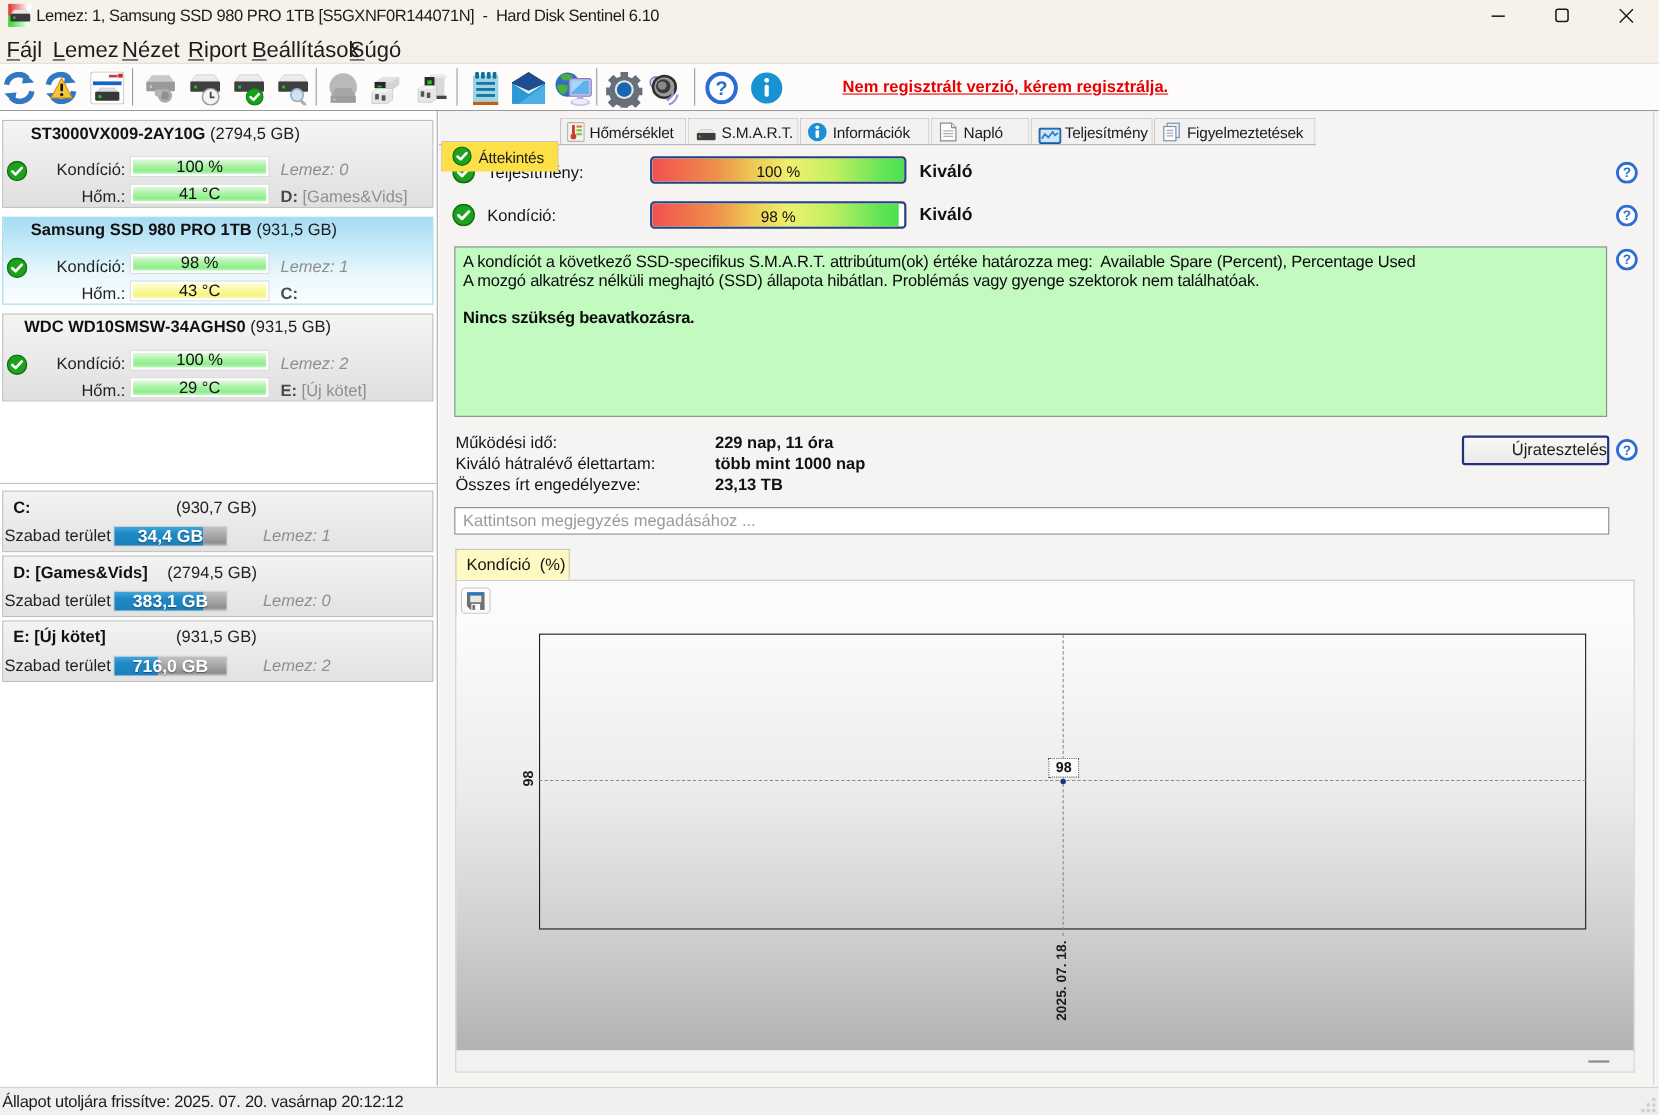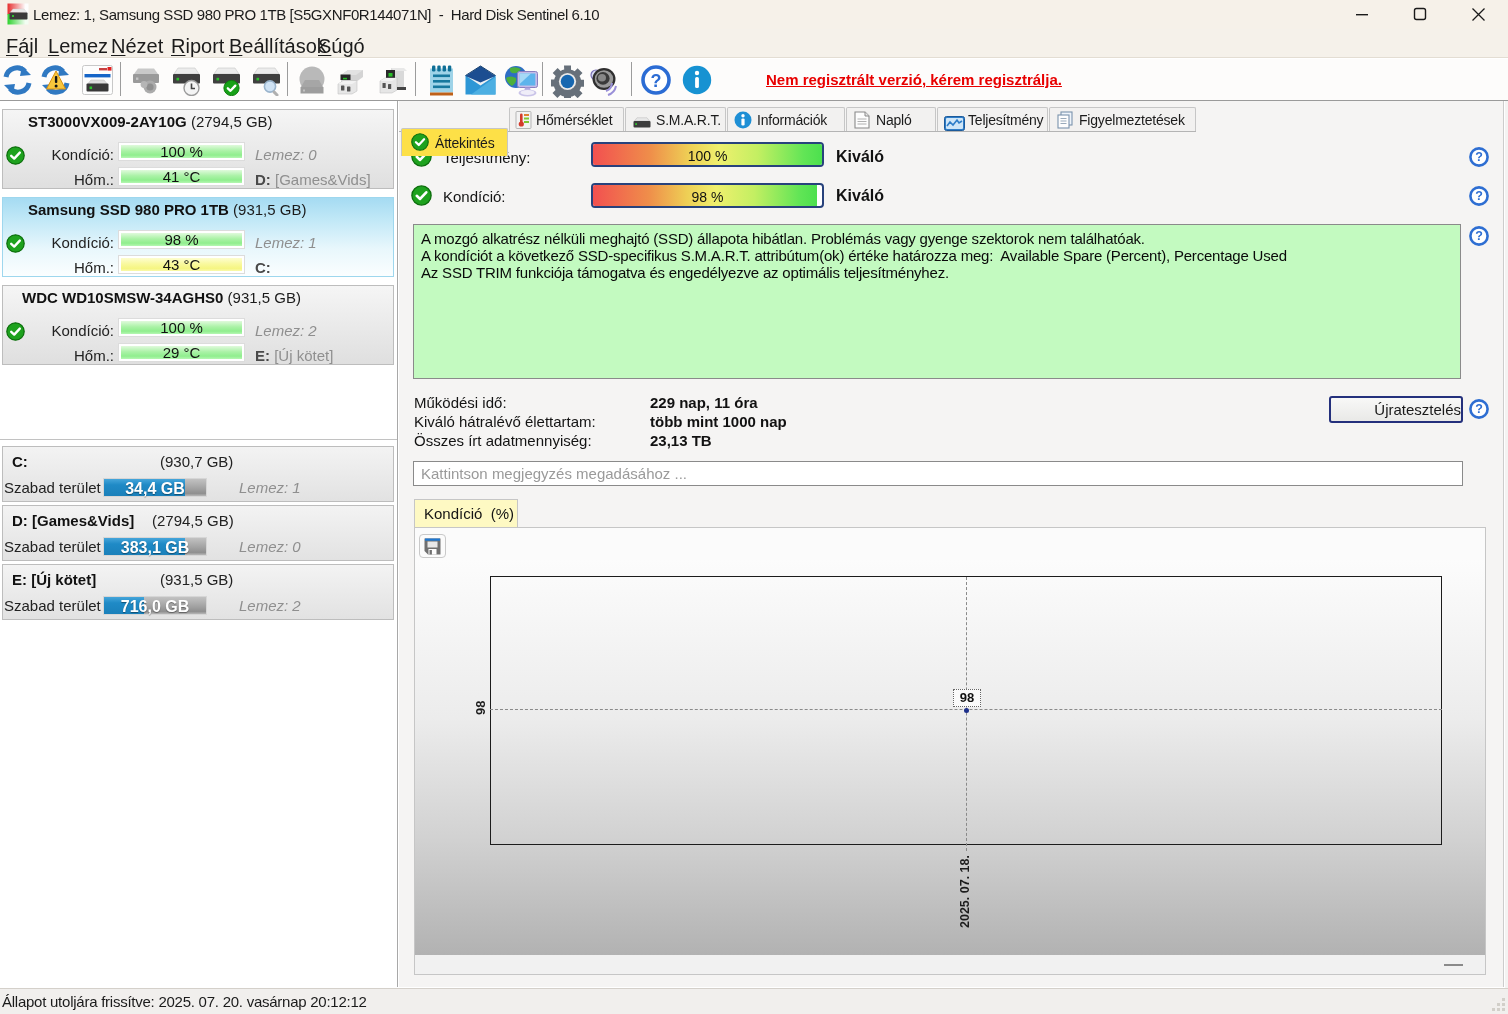--- a/index.html
+++ b/index.html
@@ -462,31 +462,31 @@
   <svg class="abs helpico" style="left:1070px;top:125px" width="20" height="20" viewBox="0 0 20 20">
       <circle cx="10" cy="10" r="8.6" fill="#fff" stroke="#2e6ed2" stroke-width="2.6"></circle>
       <text x="10" y="14.2" text-anchor="middle" font-size="12.5" font-weight="bold" fill="#2e6ed2" font-family="Liberation Sans">?</text>
     </svg>
   <svg class="abs helpico" style="left:1070px;top:298px" width="20" height="20" viewBox="0 0 20 20">
       <circle cx="10" cy="10" r="8.6" fill="#fff" stroke="#2e6ed2" stroke-width="2.6"></circle>
       <text x="10" y="14.2" text-anchor="middle" font-size="12.5" font-weight="bold" fill="#2e6ed2" font-family="Liberation Sans">?</text>
     </svg>
 
   <div id="greenbox">
+    <div>A kondíciót a következő SSD-specifikus S.M.A.R.T. attribútum(ok) értéke határozza meg:&nbsp; Available Spare (Percent), Percentage Used</div>
     <div>A mozgó alkatrész nélküli meghajtó (SSD) állapota hibátlan. Problémás vagy gyenge szektorok nem találhatóak.</div>
-    <div>A kondíciót a következő SSD-specifikus S.M.A.R.T. attribútum(ok) értéke határozza meg:&nbsp; Available Spare (Percent), Percentage Used</div>
-    <div>Az SSD TRIM funkciója támogatva és engedélyezve az optimális teljesítményhez.</div>
     <div class="blank"></div>
+    <div style="font-weight:bold">Nincs szükség beavatkozásra.</div>
   </div>
 
   <div class="inforow" style="top:293px">Működési idő:</div>
   <div class="infoval" style="top:293px">229 nap, 11 óra</div>
   <div class="inforow" style="top:312px">Kiváló hátralévő élettartam:</div>
   <div class="infoval" style="top:312px">több mint 1000 nap</div>
-  <div class="inforow" style="top:331px">Összes írt adatmennyiség:</div>
+  <div class="inforow" style="top:331px">Összes írt engedélyezve:</div>
   <div class="infoval" style="top:331px">23,13 TB</div>
   <div id="retest">Újratesztelés</div>
   <div id="comment">Kattintson megjegyzés megadásához ...</div>
 
   <div id="charttab">
       <div style="position:absolute;left:9px;top:5px">Kondíció&nbsp; (%)</div>
     </div>
   <div id="chartpanel">
     <div id="savebtn">
         <svg style="position:absolute;left:3px;top:2px" width="19" height="19" viewBox="0 0 19 19">

